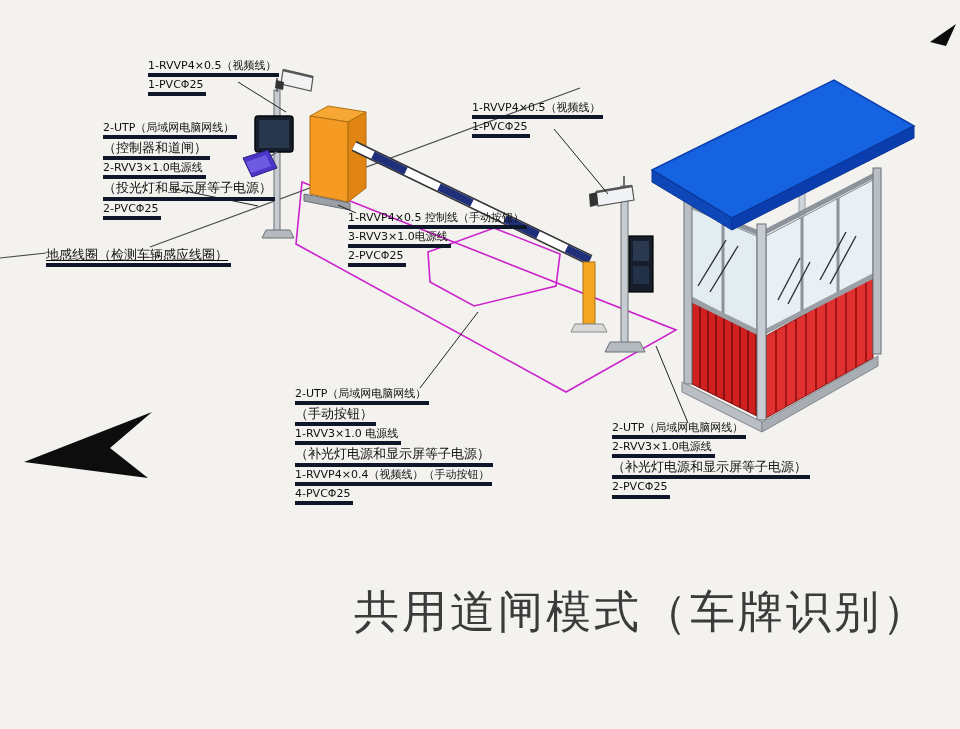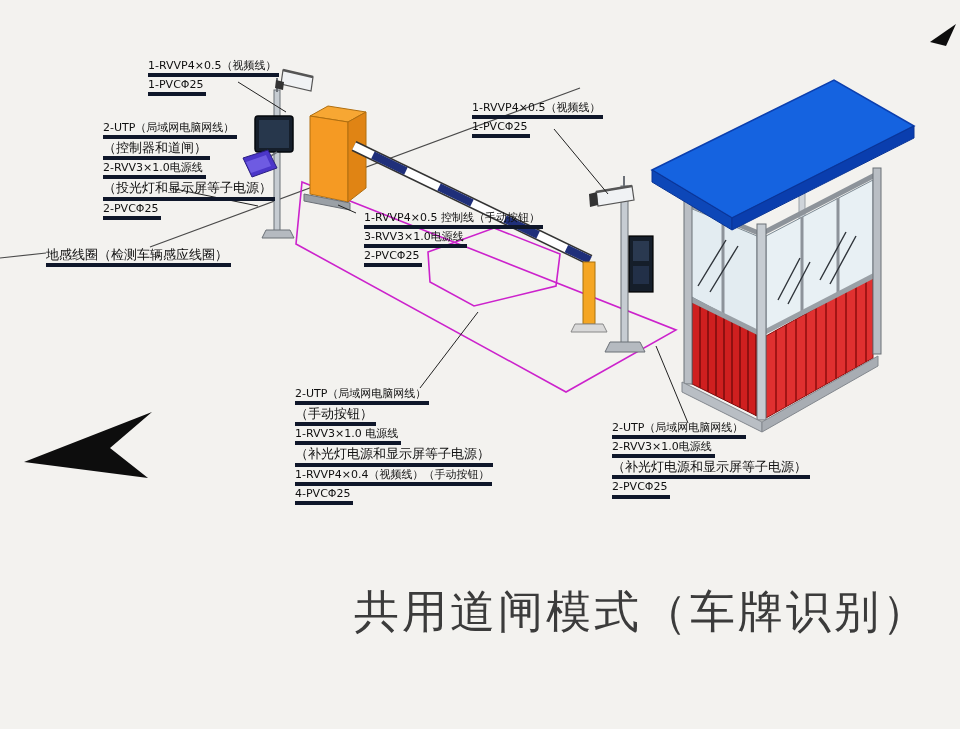--- a/index.html
+++ b/index.html
@@ -167,21 +167,21 @@
 </div>
 
 <div class="lbl" style="left:103px; top:122px;">
   <div class="ln">2-UTP（局域网电脑网线）</div>
   <div class="ln sm">（控制器和道闸）</div>
   <div class="ln">2-RVV3×1.0电源线</div>
   <div class="ln sm">（投光灯和显示屏等子电源）</div>
   <div class="ln">2-PVCΦ25</div>
 </div>
 
-<div class="lbl" style="left:364px; top:212px;">
+<div class="lbl" style="left:348px; top:212px;">
   <div class="ln">1-RVVP4×0.5 控制线（手动按钮）</div>
   <div class="ln">3-RVV3×1.0电源线</div>
   <div class="ln">2-PVCΦ25</div>
 </div>
 
 <div class="lbl" style="left:472px; top:102px;">
   <div class="ln">1-RVVP4×0.5（视频线）</div>
   <div class="ln">1-PVCΦ25</div>
 </div>
 
@@ -194,17 +194,17 @@
   <div class="ln">4-PVCΦ25</div>
 </div>
 
 <div class="lbl" style="left:612px; top:422px;">
   <div class="ln">2-UTP（局域网电脑网线）</div>
   <div class="ln">2-RVV3×1.0电源线</div>
   <div class="ln sm">（补光灯电源和显示屏等子电源）</div>
   <div class="ln">2-PVCΦ25</div>
 </div>
 
-<div class="lbl" style="left:46px; top:248px;">
+<div class="lbl" style="left:46px; top:248px;text-decoration:underline;">
   <div class="ln sm">地感线圈（检测车辆感应线圈）</div>
 </div>
 
 <div id="title">共用道闸模式（车牌识别）</div>
 
 </body></html>

